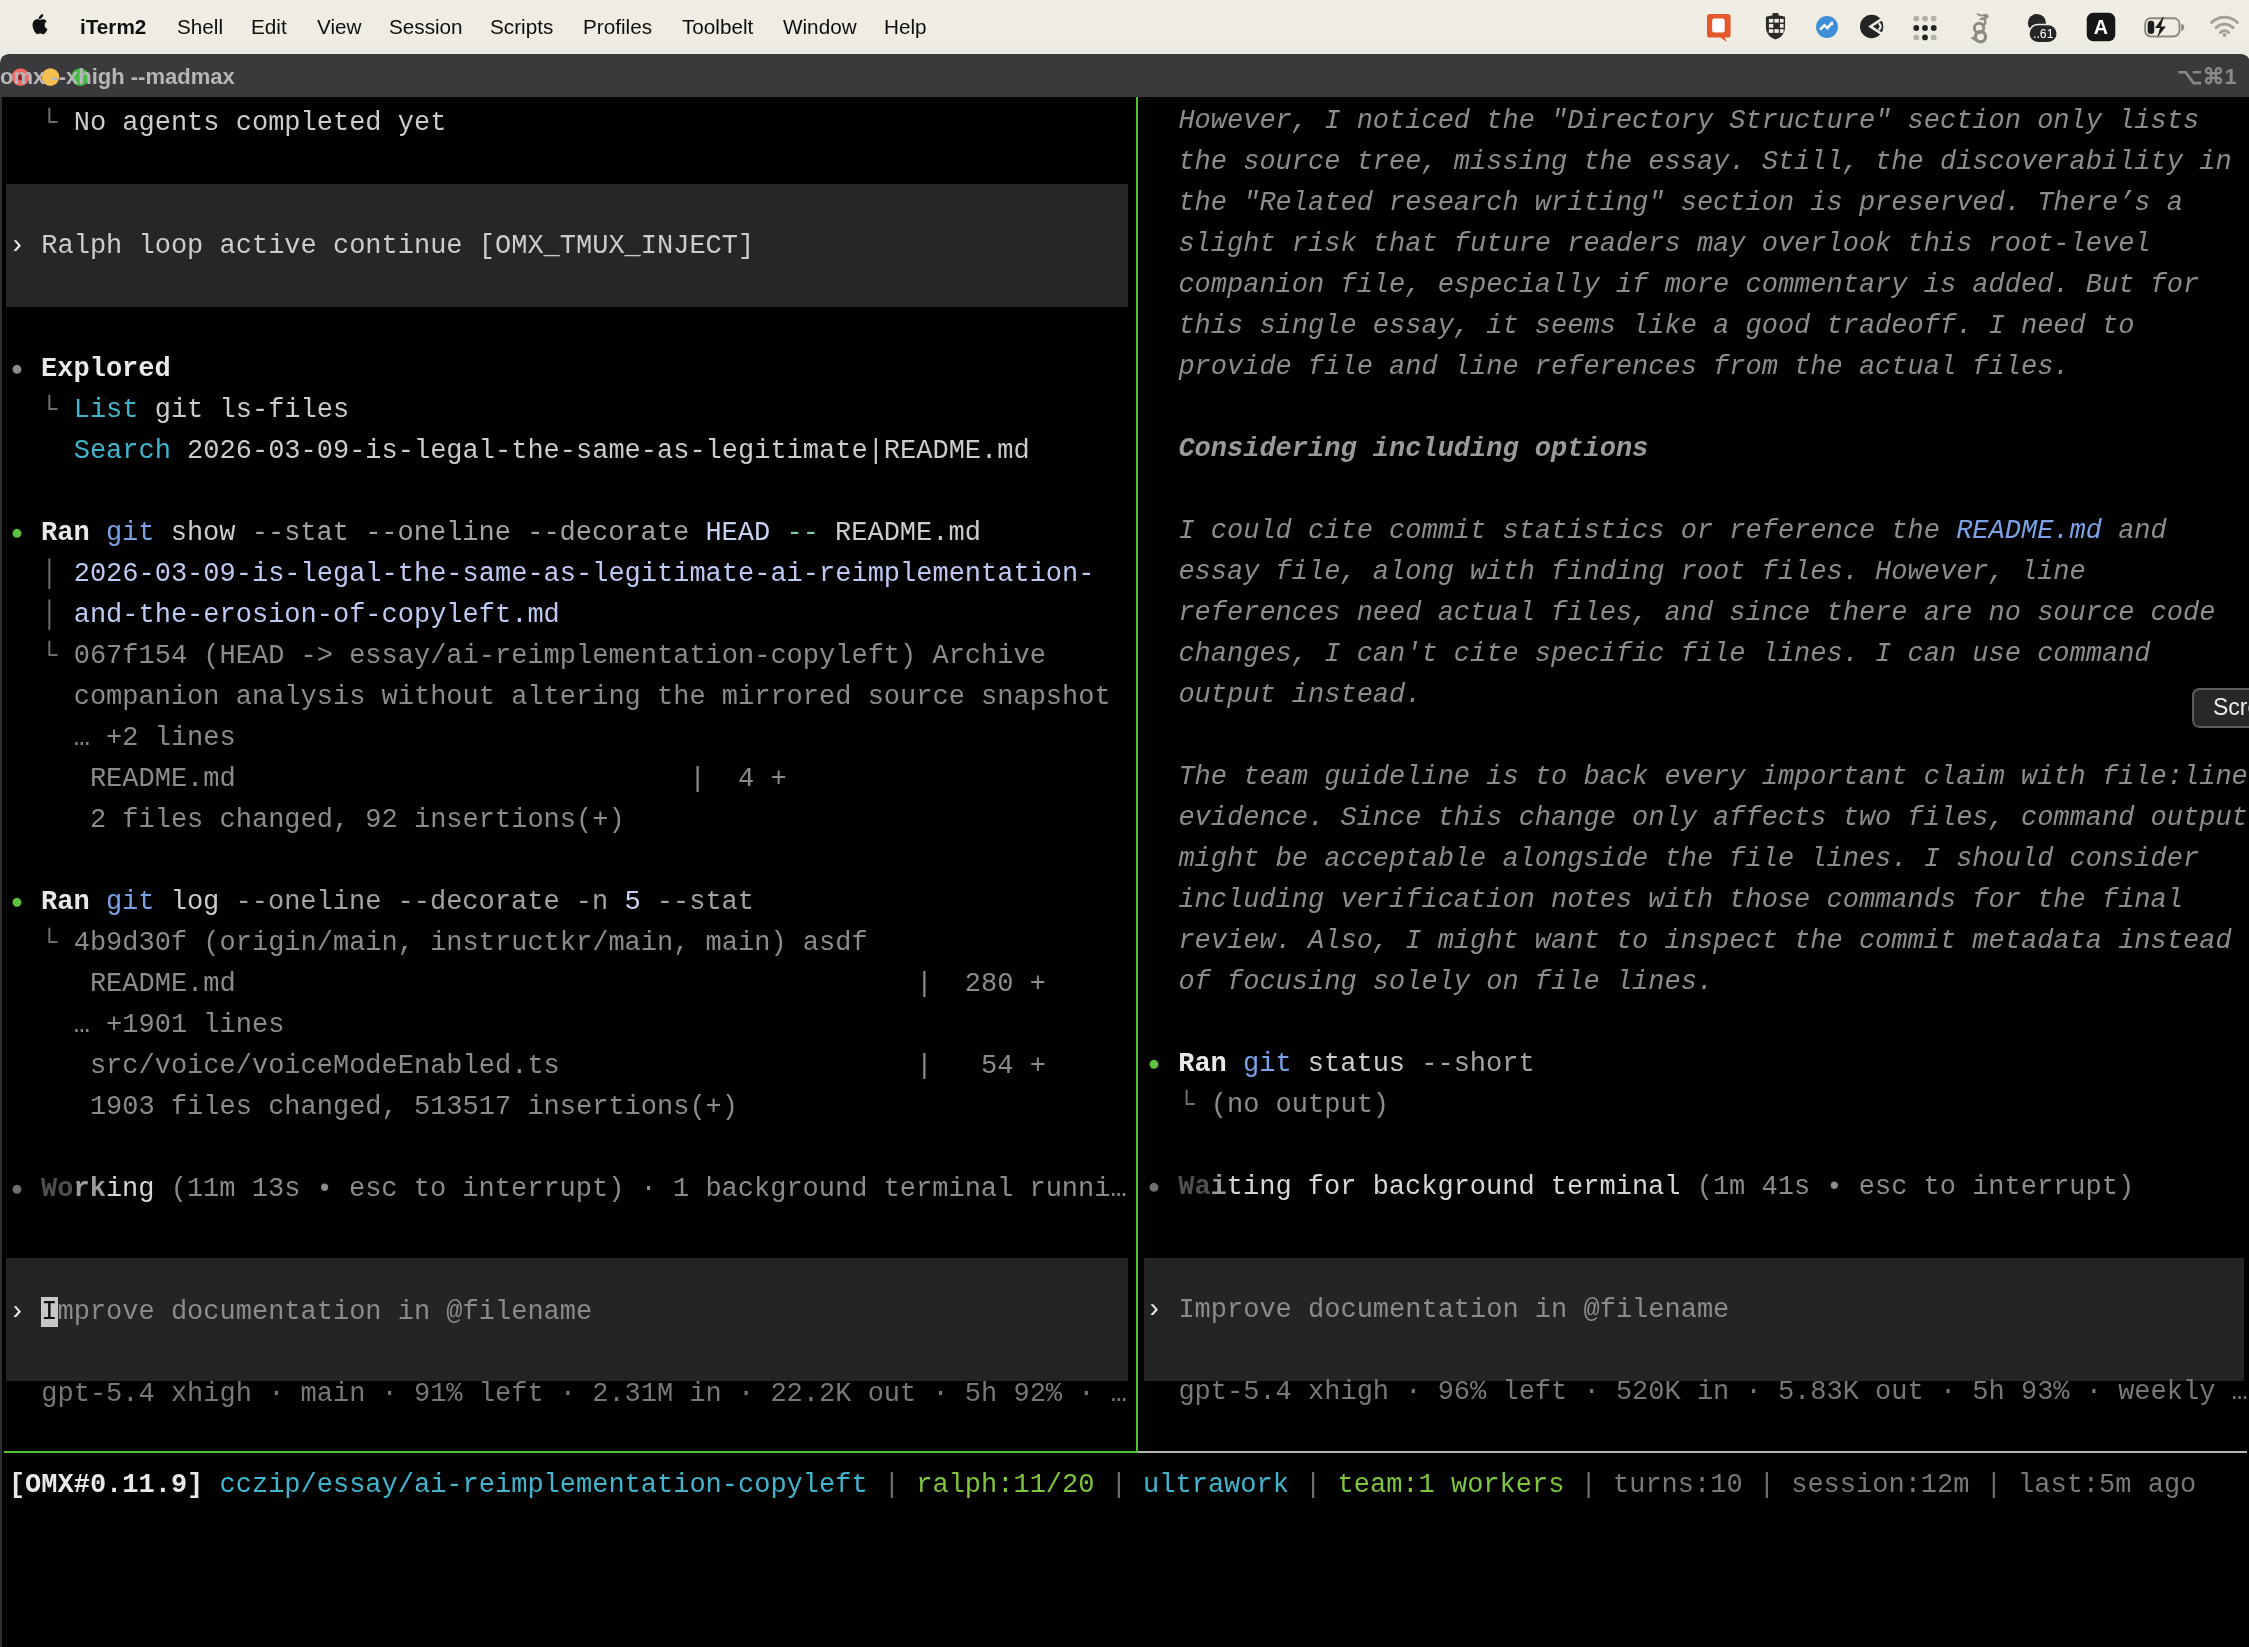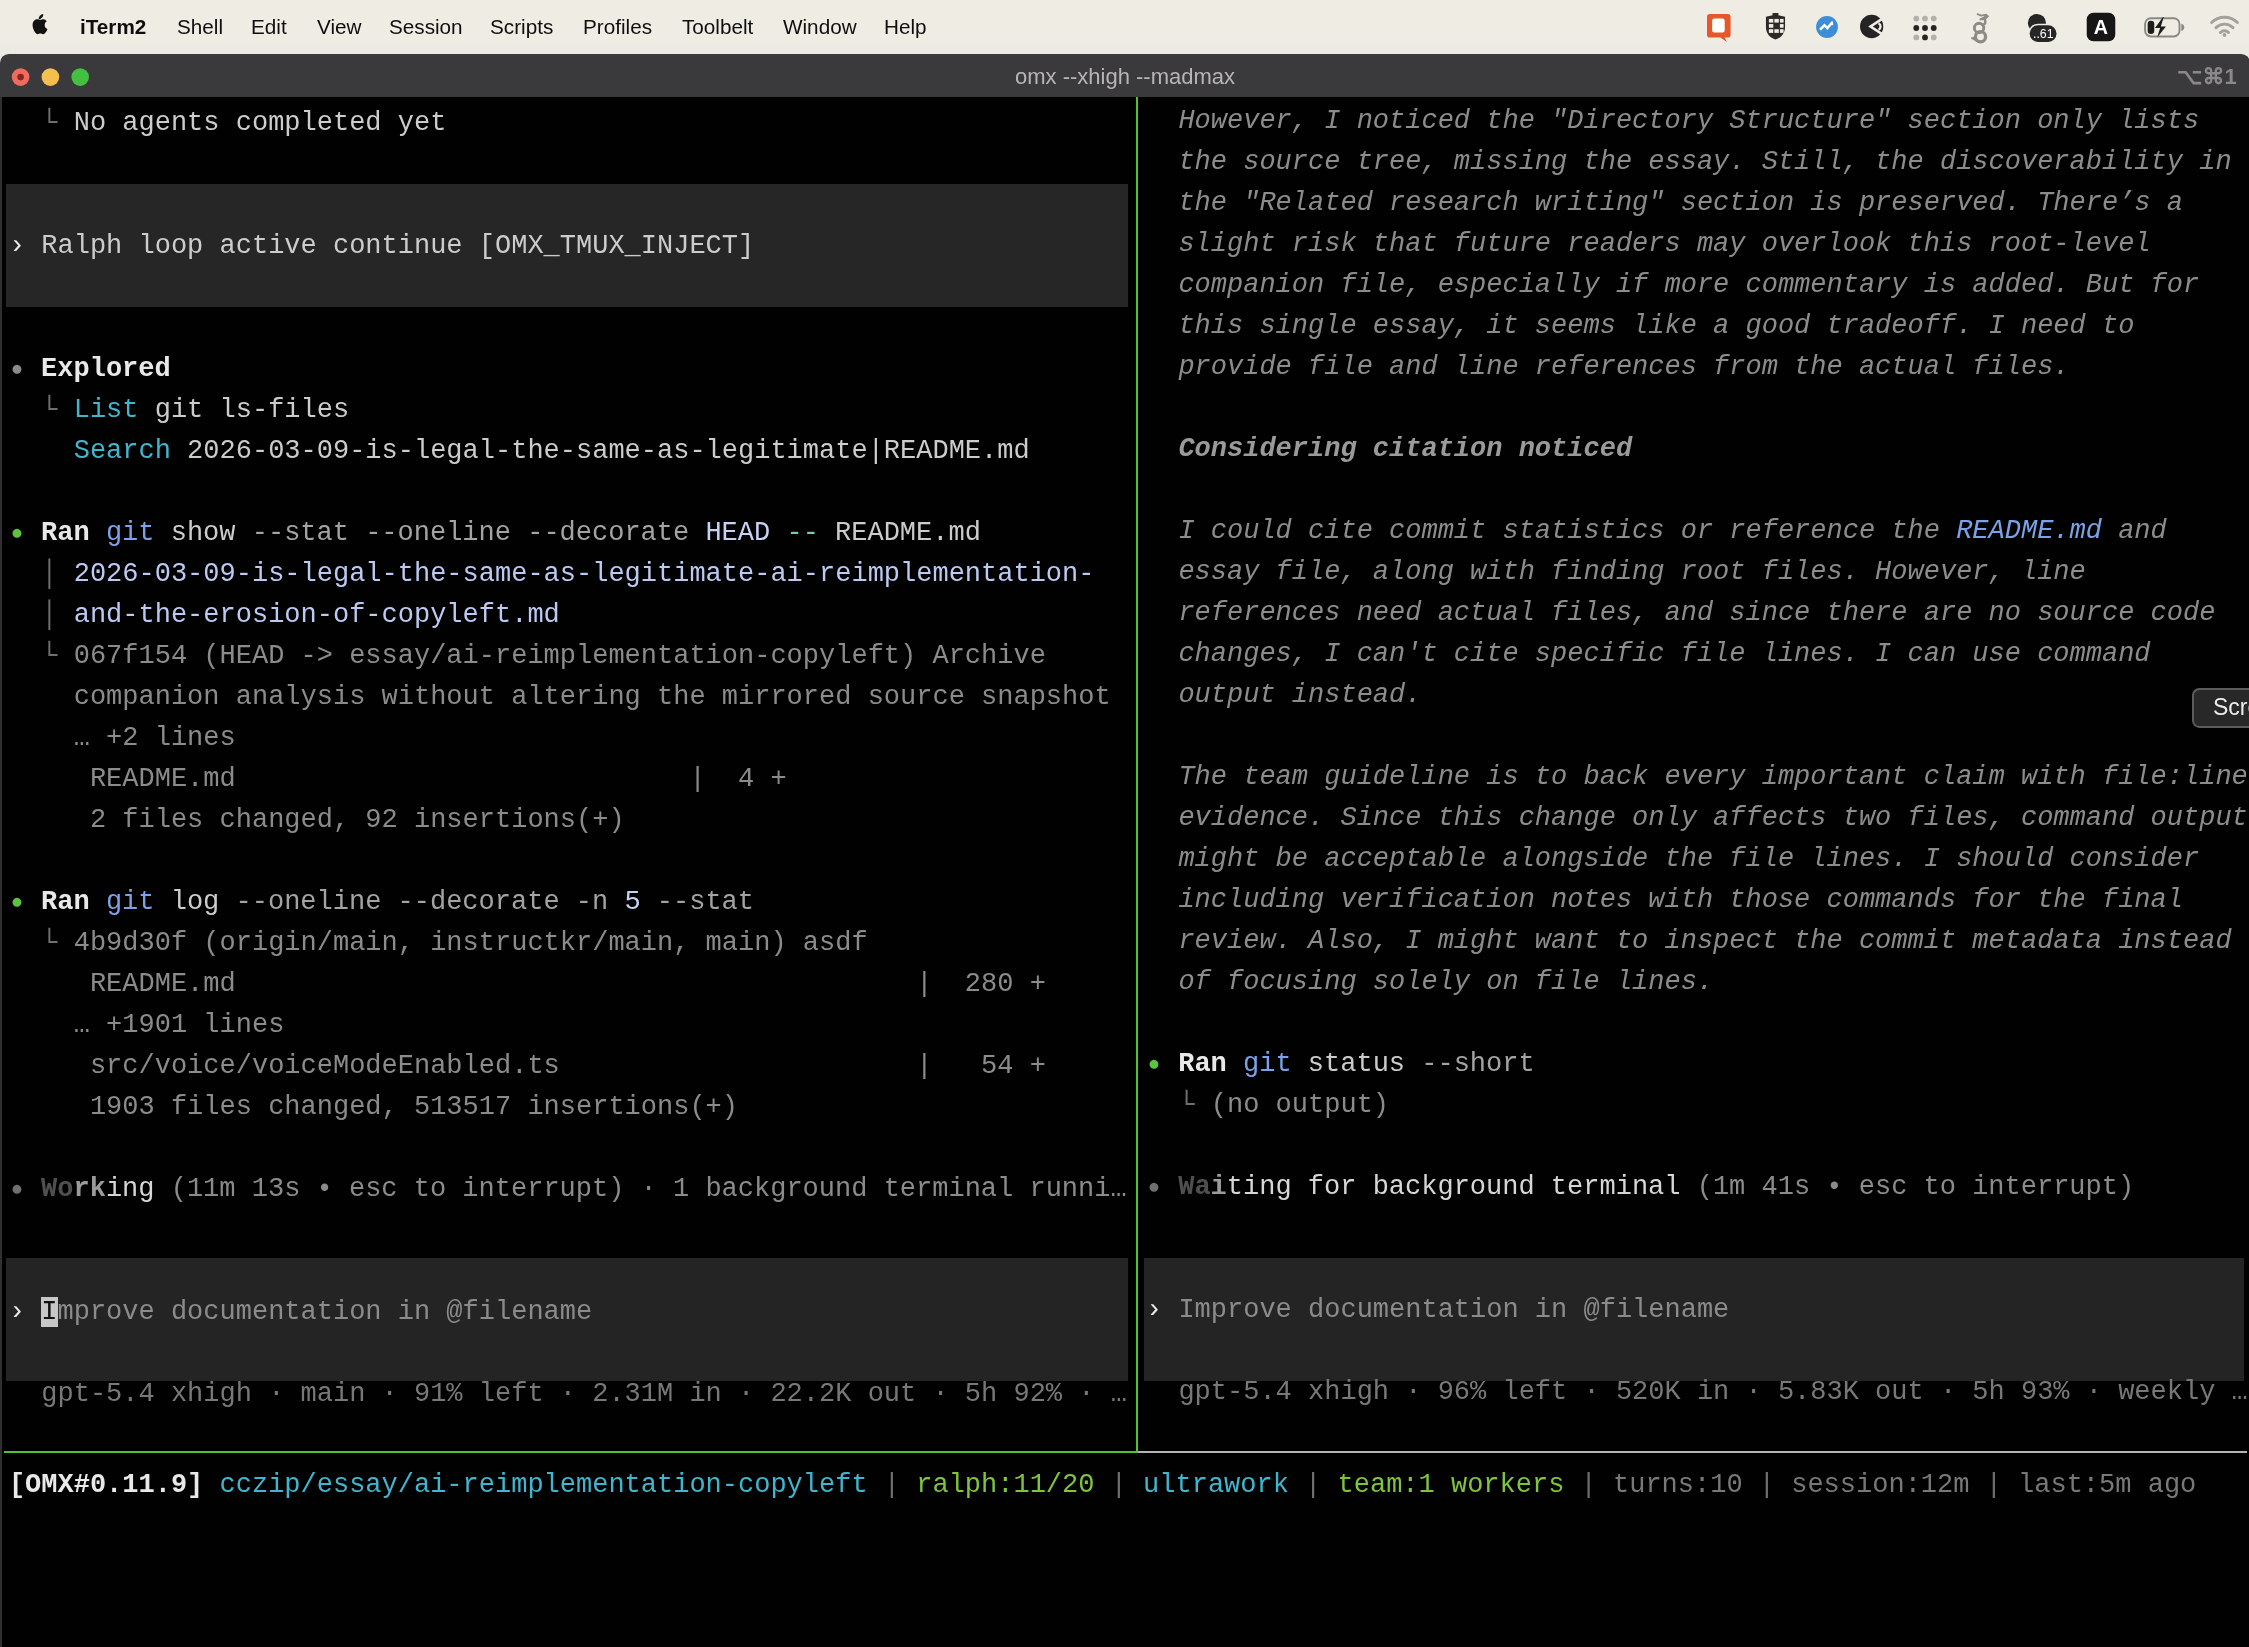--- a/index.html
+++ b/index.html
@@ -3,22 +3,22 @@
 *{margin:0;padding:0;box-sizing:border-box}
 html,body{width:2250px;height:1648px;background:#ecebe3;overflow:hidden}
 #menubar{position:absolute;left:0;top:0;width:2250px;height:44px;background:#efece4;
  font-family:"Liberation Sans",sans-serif;font-size:20.7px;color:#0e0e0e}
 .mi{position:absolute;top:0;line-height:54px}
 .mi.b{font-weight:bold}
 #applelogo{position:absolute;left:29.5px;top:13.3px}
 .micon{position:absolute;top:0}
 #titlebar{position:absolute;left:0;top:54px;width:2250px;height:44px;background:#3a393b;
  border-radius:8.9px 8.9px 0 0;font-family:"Liberation Sans",sans-serif}
-#title{position:absolute;left:0;top:0;width:100%;text-align:center;line-height:45px;
- font-size:22px;font-weight:normal;color:#b7b5b8}
+#title{position:absolute;left:0;top:0;width:100%;text-align:left;line-height:45px;
+ font-size:22px;font-weight:bold;color:#b7b5b8}
 #wkey{position:absolute;right:13.3px;top:0;line-height:45px;font-size:22px;color:#8a888b;font-weight:bold}
 #term{position:absolute;left:0;top:97px;width:2250px;height:1550px;background:#010101}
 .edge{position:absolute;top:0;width:1.5px;height:1550px;background:#303030}
 pre{position:absolute;font-family:"Liberation Mono",monospace;font-size:27px;
  line-height:41px;white-space:pre;color:#cccccc;margin:0}
 .gray{color:#8b8b8b}
 .dim{color:#6f6f6f}
 .white{color:#e9e9e9}
 .blue{color:#7ba1e7}
 .peri{color:#bcc9f2}
@@ -189,21 +189,21 @@
 
   <span class="dim2">gpt-5.4 xhigh · main · 91% left · 2.31M in · 22.2K out · 5h 92% · …</span></pre>
  <pre style="left:1146px;top:3.7px">  <span class="think">However, I noticed the "Directory Structure" section only lists</span>
   <span class="think">the source tree, missing the essay. Still, the discoverability in</span>
   <span class="think">the "Related research writing" section is preserved. There’s a</span>
   <span class="think">slight risk that future readers may overlook this root-level</span>
   <span class="think">companion file, especially if more commentary is added. But for</span>
   <span class="think">this single essay, it seems like a good tradeoff. I need to</span>
   <span class="think">provide file and line references from the actual files.</span>
 
-  <span class="thinkb">Considering citation noticed</span>
+  <span class="thinkb">Considering including options</span>
 
   <span class="think">I could cite commit statistics or reference the </span><span class="thinkblue">README.md</span><span class="think"> and</span>
   <span class="think">essay file, along with finding root files. However, line</span>
   <span class="think">references need actual files, and since there are no source code</span>
   <span class="think">changes, I can't cite specific file lines. I can use command</span>
   <span class="think">output instead.</span>
 
   <span class="think">The team guideline is to back every important claim with file:line</span>
   <span class="think">evidence. Since this change only affects two files, command output</span>
   <span class="think">might be acceptable alongside the file lines. I should consider</span>

